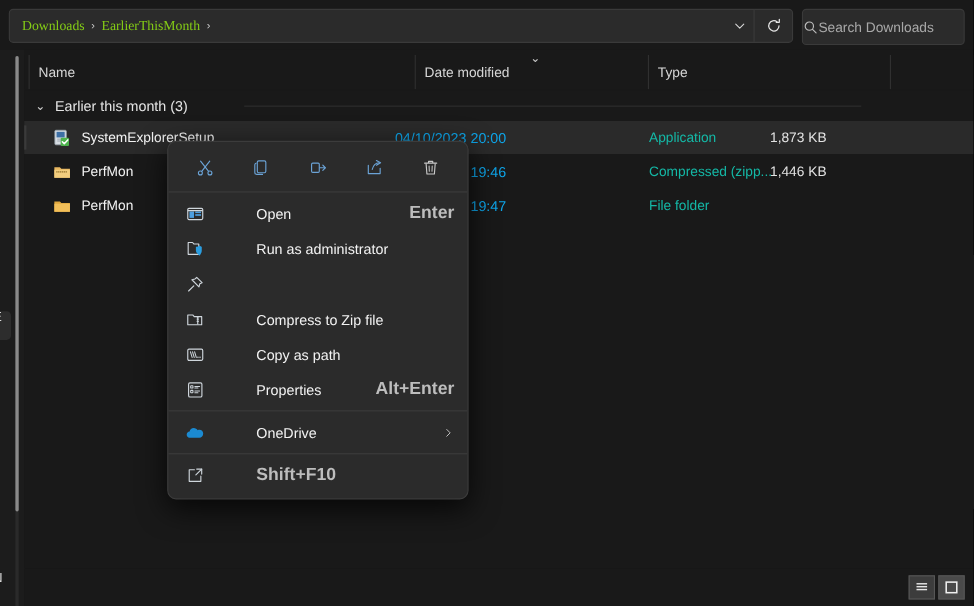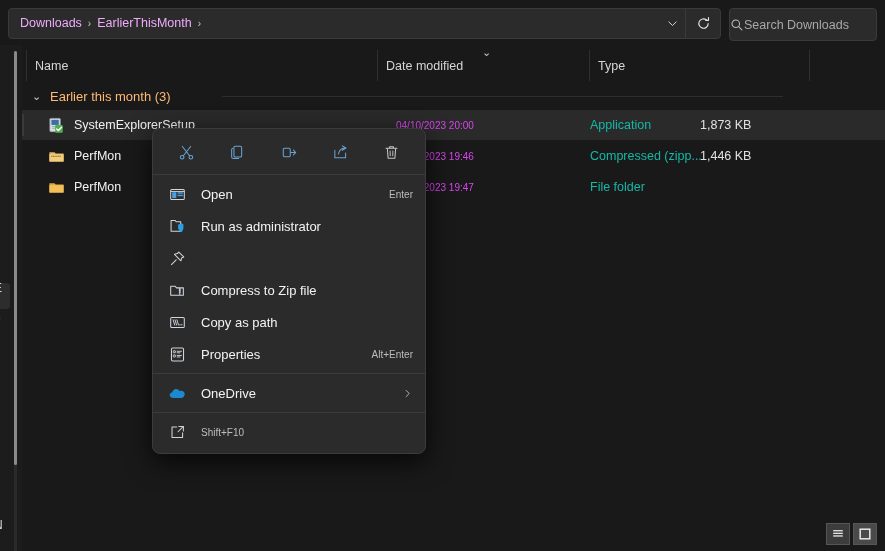--- a/index.html
+++ b/index.html
@@ -81,24 +81,25 @@
   }
   .crumbs {
     display: flex;
     align-items: center;
     padding-left: 6px;
     flex: 1;
     height: 100%;
   }
   .crumb {
     font-size: 12.5px;
-    color: #f0abfc;
+    color: #84cc16;
     padding: 3px 5px;
     border-radius: 3px;
     line-height: 1;
+    font-family: Liberation Serif, serif;
   }
   .crumb-sep {
     font-size: 10px;
     color: #c9c9c9;
     padding: 0 1px;
     user-select: none;
   }
   .addr-chevron {
     width: 26px; height: 29px;
     display: flex; align-items: center; justify-content: center;
@@ -182,21 +183,21 @@
   }
   .group-chev {
     color: #cfcfcf;
     font-size: 11px;
     margin-right: 8px;
     display: inline-block;
     width: 10px;
   }
   .group-title {
     font-size: 13px;
-    color: #fdba74;
+    color: #e5e5e5;
   }
   .group-rule {
     position: absolute;
     left: 200px; top: 14px;
     right: 102px;
     height: 1px;
     background: #2e2e2e;
   }
   .row {
     position: absolute;
@@ -217,23 +218,23 @@
     left: 26px;
     display: flex;
     align-items: center;
     gap: 9px;
     font-size: 12.5px;
     color: #f2f2f2;
     white-space: nowrap;
   }
   .cell-date {
     position: absolute;
-    left: 374px;
-    font-size: 10px;
-    color: #d946ef;
+    left: 337px;
+    font-size: 13px;
+    color: #0ea5e9;
     white-space: nowrap;
   }
   .cell-type {
     position: absolute;
     left: 568px;
     font-size: 12.5px;
     color: #14b8a6;
     white-space: nowrap;
   }
   .cell-size {
@@ -281,40 +282,42 @@
     background: #3c3c3c;
     margin: 3px 0;
   }
   .ctx-item {
     display: flex;
     align-items: center;
     height: 32px;
     padding: 0 12px 0 14px;
     box-sizing: border-box;
     position: relative;
+    gap: 32px;
   }
   .ctx-ico {
     width: 20px; height: 20px;
     margin-right: 14px;
     display: flex;
     align-items: center;
     justify-content: center;
     color: #cfd6dc;
     flex: 0 0 20px;
   }
   .ctx-label {
     font-size: 13px;
     color: #f3f3f3;
     flex: 1;
     white-space: nowrap;
   }
   .ctx-accel {
-    font-size: 10px;
+    font-size: 16px;
     color: #bdbdbd;
     white-space: nowrap;
+    font-weight: bold;
   }
   .ctx-submenu-arrow {
     font-size: 12px;
     color: #cfcfcf;
     margin-left: 8px;
   }
 
   
   .statusbar {
     position: absolute;

